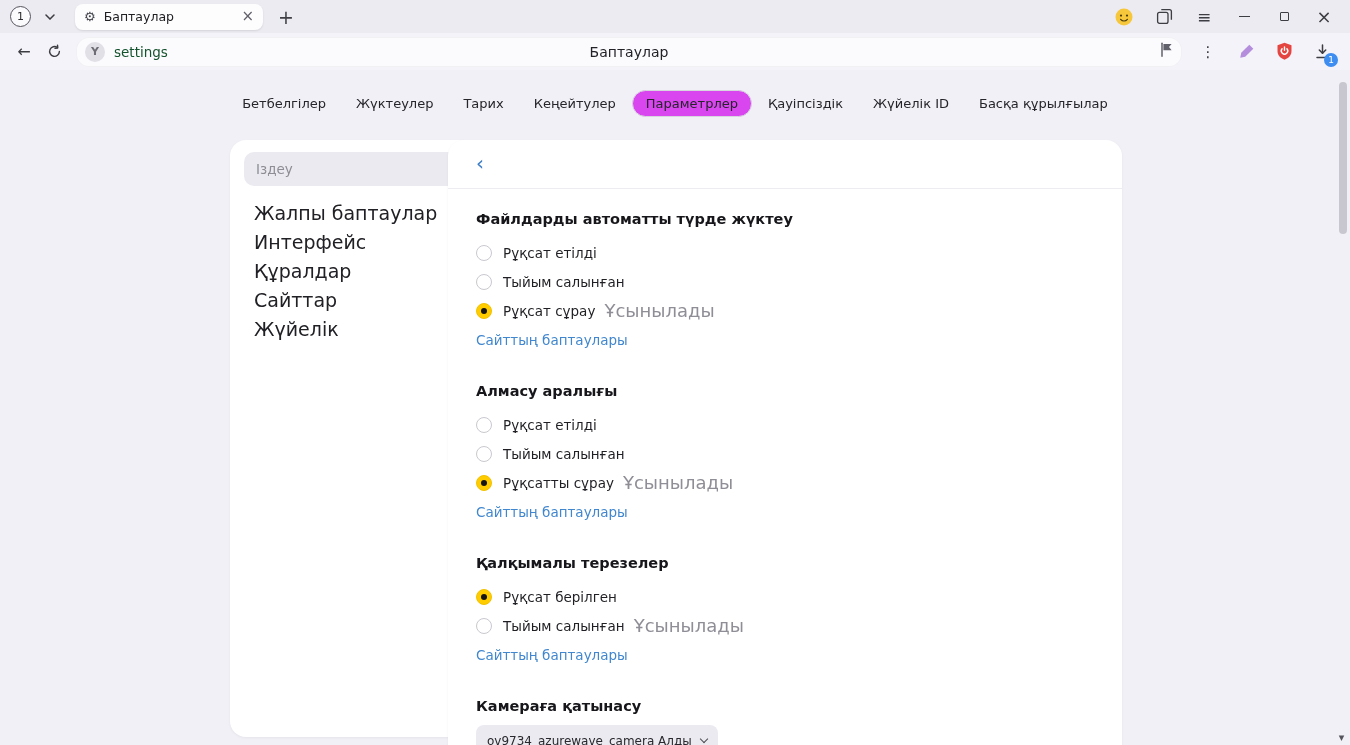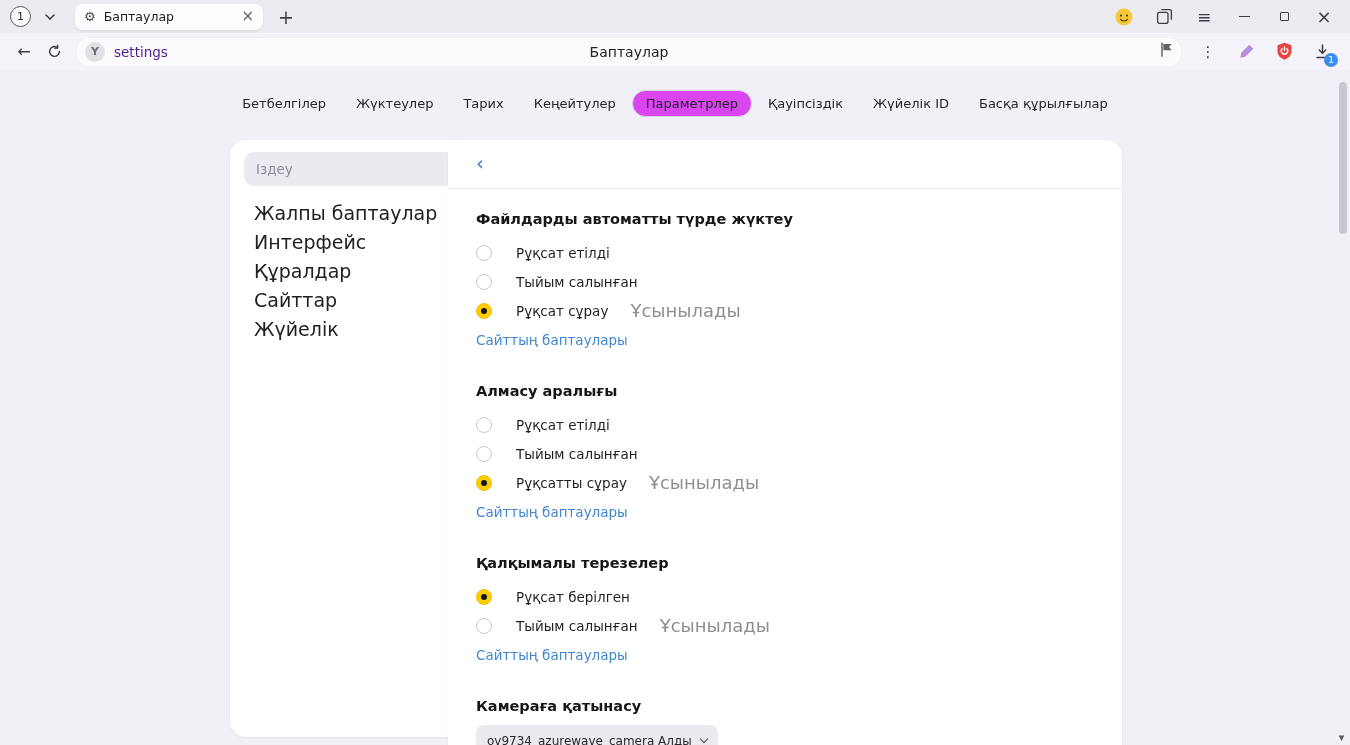--- a/index.html
+++ b/index.html
@@ -27,21 +27,21 @@
 
   
   .addressbar { position:absolute; top:33px; left:0; width:100%; height:37px; background:#f4f3f9;
     display:flex; align-items:center; padding:0 10px; gap:2px; }
   .nav-btn { width:28px; height:26px; display:flex; align-items:center; justify-content:center;
     color:#3c3c43; font-size:16px; position:relative; }
   .omnibox { flex:1; height:30px; background:#fbfafd; border-radius:13px; display:flex; align-items:center;
     padding:0 9px; position:relative; margin:0 6px; box-shadow:inset 0 0 0 1px rgba(0,0,0,0.04); }
   .logo-badge { width:20px; height:20px; border-radius:50%; background:#e1e0e7; display:flex;
     align-items:center; justify-content:center; font-size:11px; font-weight:bold; color:#6e6d76; flex:0 0 auto; }
-  .url-text { margin-left:9px; font-size:13.5px; color:#4c1d95; }
+  .url-text { margin-left:9px; font-size:13.5px; color:#14532d; }
   .omni-title { position:absolute; left:0; right:0; text-align:center; font-size:14px; color:#222227; pointer-events:none; }
   .omni-right { margin-left:auto; display:flex; align-items:center; z-index:1; }
   .bar-right { display:flex; align-items:center; gap:10px; padding:0 4px; }
   .icon-kebab { font-size:15px; }
   .dl-badge { position:absolute; right:-2px; bottom:-2px; min-width:14px; height:14px; border-radius:7px;
     background:#3e8df0; color:#fff; font-size:9px; display:flex; align-items:center; justify-content:center; padding:0 3px; }
 
   
   .settings-nav { position:absolute; top:90px; left:0; width:100%; display:flex; justify-content:center; gap:2px; }
   .nav-item { padding:5px 13px; font-size:13px; color:#25252a; border-radius:14px; border:1px solid transparent; white-space:nowrap; }
@@ -59,21 +59,21 @@
 
   
   .main-card { position:absolute; left:448px; top:140px; width:674px; height:640px; background:#fff;
     border-radius:16px; box-shadow:0 1px 3px rgba(0,0,0,.05); overflow:hidden; }
   .main-header { height:49px; display:flex; align-items:center; gap:11px; padding:0 28px; border-bottom:1px solid #ececf1; }
   .back-chev { font-size:20px; color:#3d7ec9; line-height:1; margin-top:-3px; }
   .main-title { font-size:16.5px; color:#3d7ec9; }
   .sections { padding:22px 28px 0; }
   .section { margin-bottom:34px; }
   .sec-h { font-size:14.5px; font-weight:bold; color:#17171b; margin-bottom:8px; height:19px; }
-  .opt { height:29px; display:flex; align-items:center;gap:13px; }
+  .opt { height:29px; display:flex; align-items:center; }
   .radio { width:16px; height:16px; border-radius:50%; background:#fff; border:1px solid #c9c8cf; flex:0 0 auto; position:relative; }
   .radio.checked { background:#ffcc00; border-color:#f2c200; }
   .radio.checked::after { content:""; position:absolute; left:4px; top:4px; width:6px; height:6px; border-radius:50%; background:#141414; }
   .opt-label { margin-left:11px; font-size:13.5px; color:#1f1f24; }
   .note { margin-left:9px; font-size:18px; color:#8f8e96; }
   .site-link { display:inline-block; margin-top:7px; font-size:13.5px; color:#4187cf; text-decoration:none; }
   .select { margin-top:2px; width:242px; height:32px; background:#ebeaf0; border-radius:8px;
     display:flex; align-items:center; padding:0 11px; }
   .select-text { font-size:12px; color:#28282d; white-space:nowrap; overflow:hidden; }
   .caret { width:6px; height:6px; border-right:1.5px solid #4c4c52; border-bottom:1.5px solid #4c4c52;

